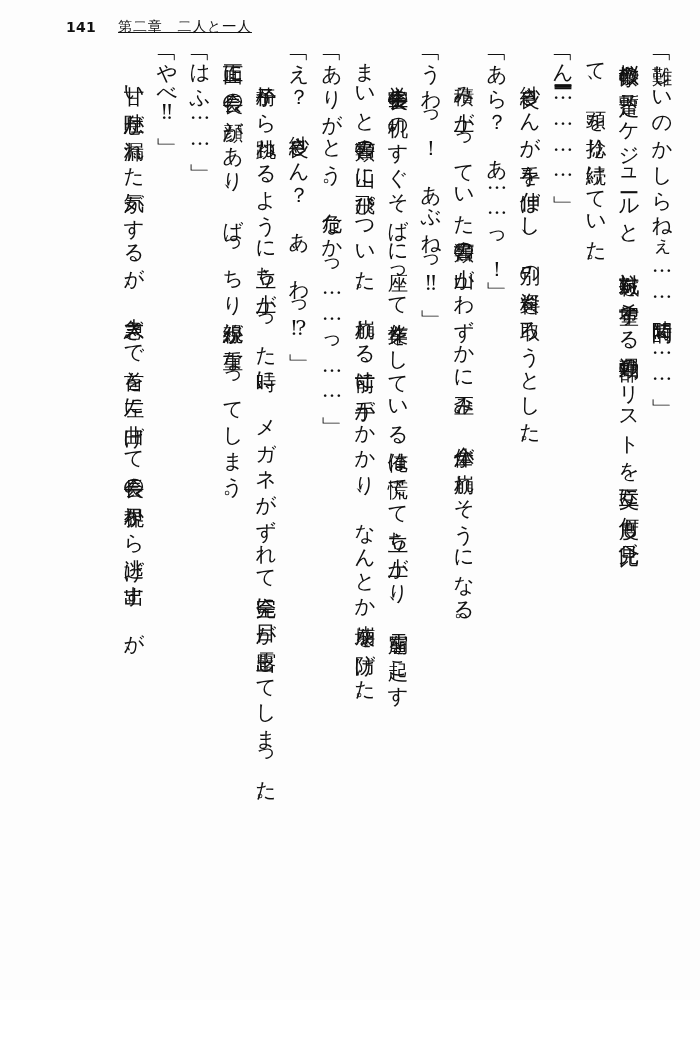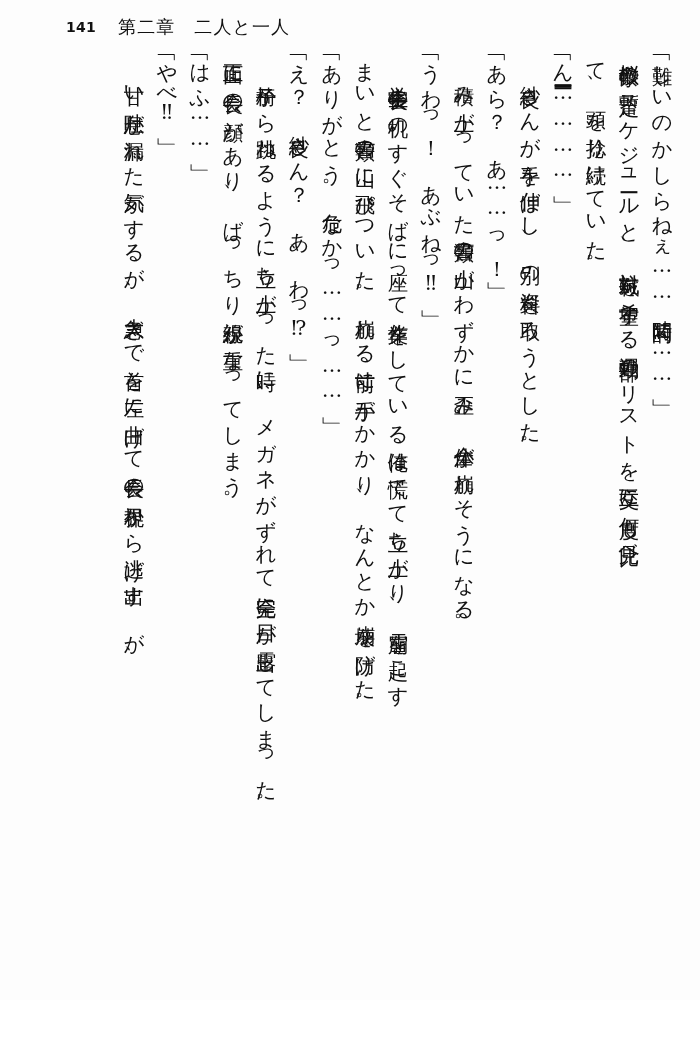--- a/index.html
+++ b/index.html
@@ -35,22 +35,23 @@
     font-size: 13.5px;
     letter-spacing: 0.02em;
   }
   .header .page-number {
     font-weight: bold;
     font-size: 14px;
     margin-right: 22px;
     font-family: "DejaVu Sans", "Liberation Sans", sans-serif;
   }
   .header .chapter-title {
-    font-size: 18px;
+    font-size: 14px;
     letter-spacing: 0.06em;
+    text-decoration: underline;
   }
 
   
   .body-area {
     position: absolute;
     top: 48px;
     left: 28px;
     width: 644px;
     height: 986px;
     overflow: hidden;

